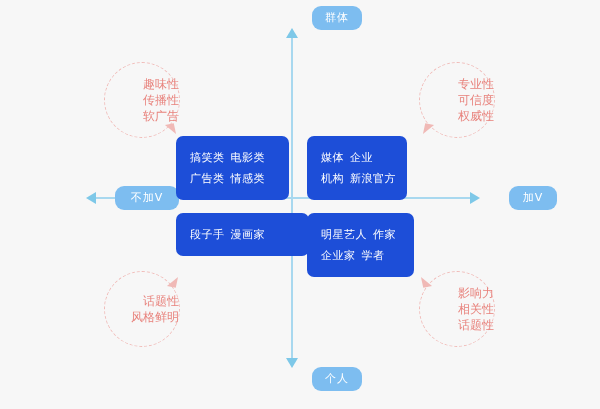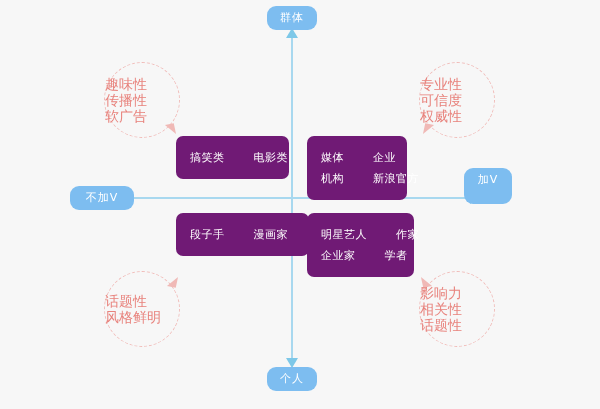--- a/index.html
+++ b/index.html
@@ -74,67 +74,68 @@
   .pill {
     position: absolute;
     background: #7dbdf0;
     color: #ffffff;
     border-radius: 9px;
     font-size: 11px;
     line-height: 24px;
     text-align: center;
     letter-spacing: 1px;
     white-space: nowrap;
+    margin-left: 45px;
   }
   .pill-top    { left: 267px; top: 6px;   width: 50px; height: 24px; }
   .pill-bottom { left: 267px; top: 367px; width: 50px; height: 24px; }
   .pill-left   { left: 70px;  top: 186px; width: 64px; height: 24px; }
-  .pill-right  { left: 464px; top: 168px; width: 48px; height: 36px; }
+  .pill-right  { left: 464px; top: 186px; width: 48px; height: 24px; }
 
   
   .qbox {
     position: absolute;
-    background: #701a75;
+    background: #1d4ed8;
     border-radius: 7px;
     color: #ffffff;
     font-size: 11px;
     box-sizing: border-box;
     padding: 11px 14px;
   }
   .qbox .row {
     display: flex;
     justify-content: flex-start;
     line-height: 21px;
     white-space: nowrap;
   }
   .qbox .row span {
     letter-spacing: 0.5px;
   }
   .qbox .row span + span {
-    margin-left: 29px;
+    margin-left: 6px;
   }
   .q-tl { left: 176px; top: 136px; width: 113px; }
   .q-tr { left: 307px; top: 136px; width: 100px; }
   .q-bl { left: 176px; top: 213px; width: 133px; }
   .q-br { left: 307px; top: 213px; width: 107px; }
 
   
   .bubble {
     position: absolute;
     width: 76px;
     height: 76px;
     border: 1px dashed #f0b9b6;
     border-radius: 50%;
     box-sizing: border-box;
     display: flex;
     flex-direction: column;
-    align-items: flex-start;
+    align-items: flex-end;
     justify-content: center;
     color: #e8827c;
-    font-size: 14px;
+    font-size: 12px;
     line-height: 16px;
   }
   .bubble .tail {
     position: absolute;
     width: 0;
     height: 0;
   }
   
   .b-tl { left: 104px; top: 62px; }
   .b-tl .tail {
@@ -185,20 +186,24 @@
   <div class="pill pill-top">群体</div>
   <div class="pill pill-bottom">个人</div>
   <div class="pill pill-left">不加V</div>
   <div class="pill pill-right">加V</div>
 
   <div class="qbox q-tl">
     <div class="row">
       <span>搞笑类</span>
       <span>电影类</span>
     </div>
+    <div class="row">
+      <span>广告类</span>
+      <span>情感类</span>
+    </div>
   </div>
 
   <div class="qbox q-tr">
     <div class="row">
       <span>媒体</span>
       <span>企业</span>
     </div>
     <div class="row">
       <span>机构</span>
       <span>新浪官方</span>

